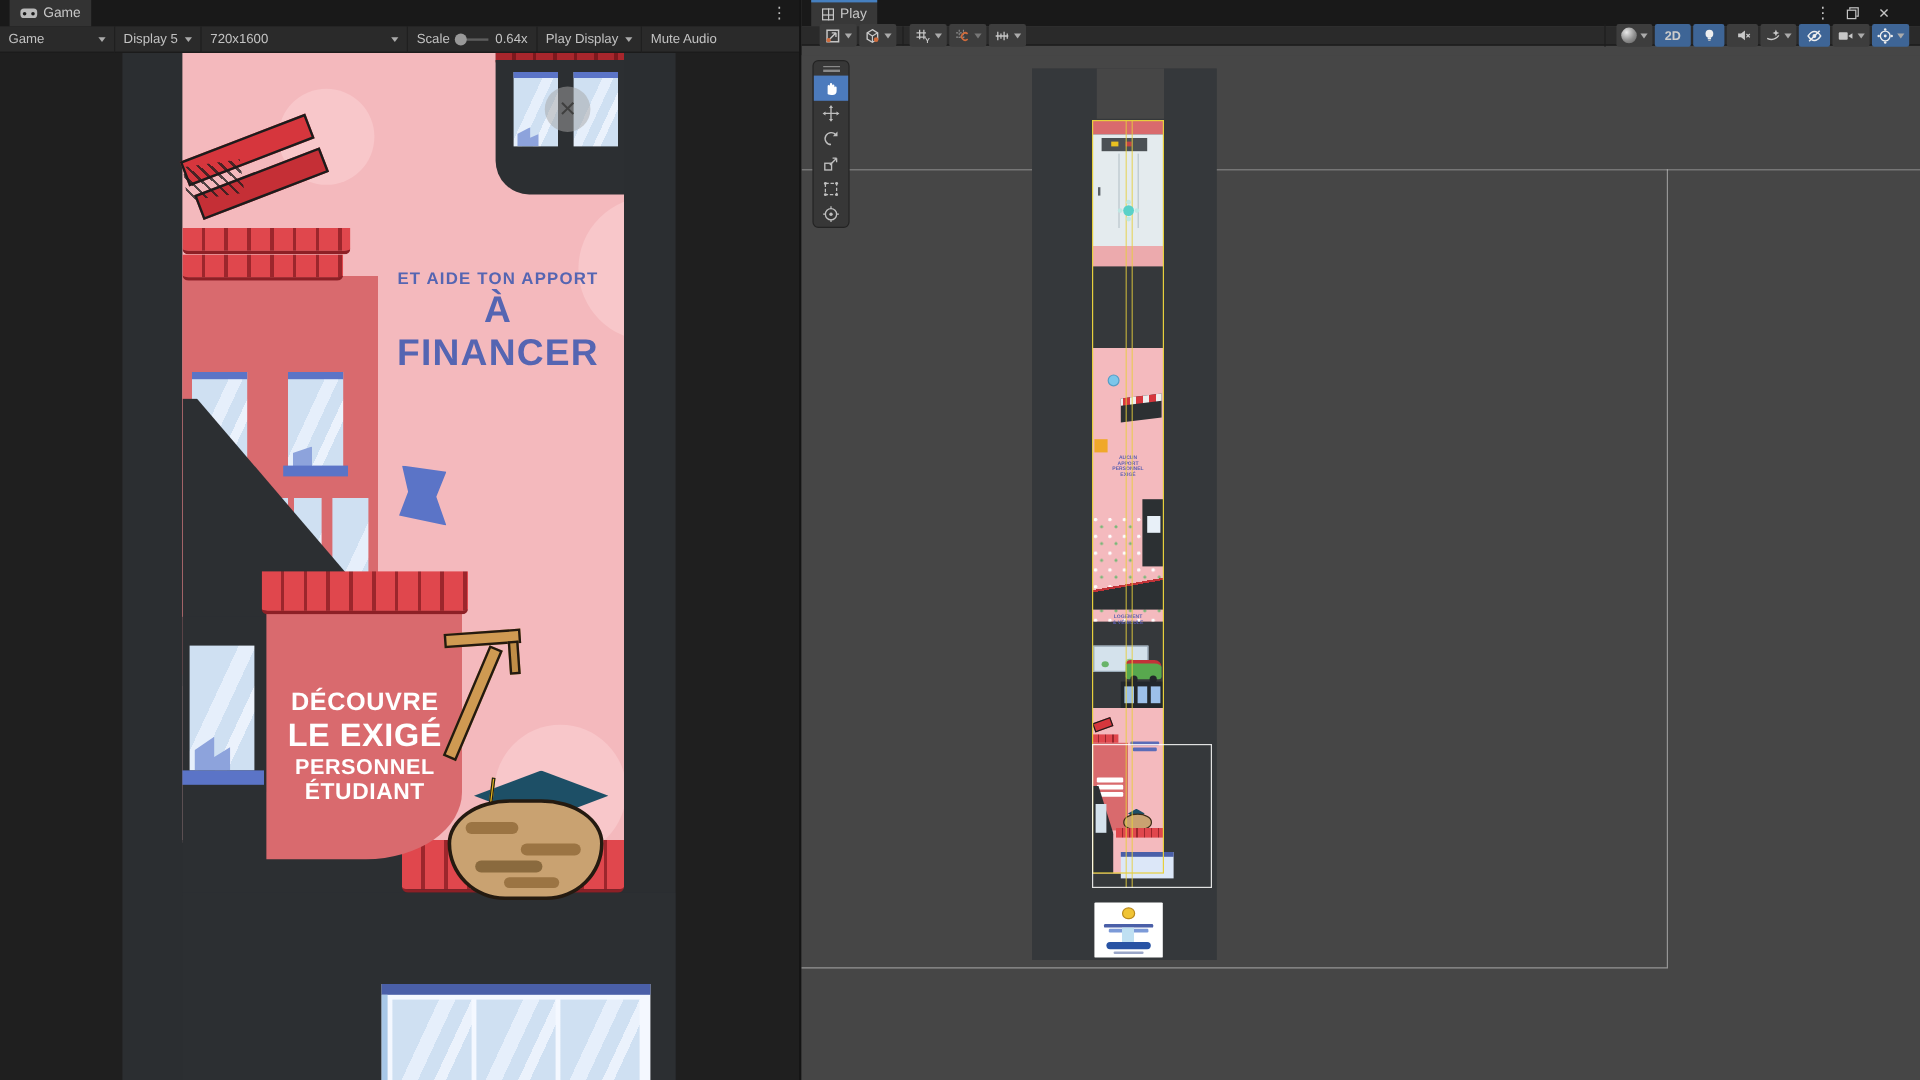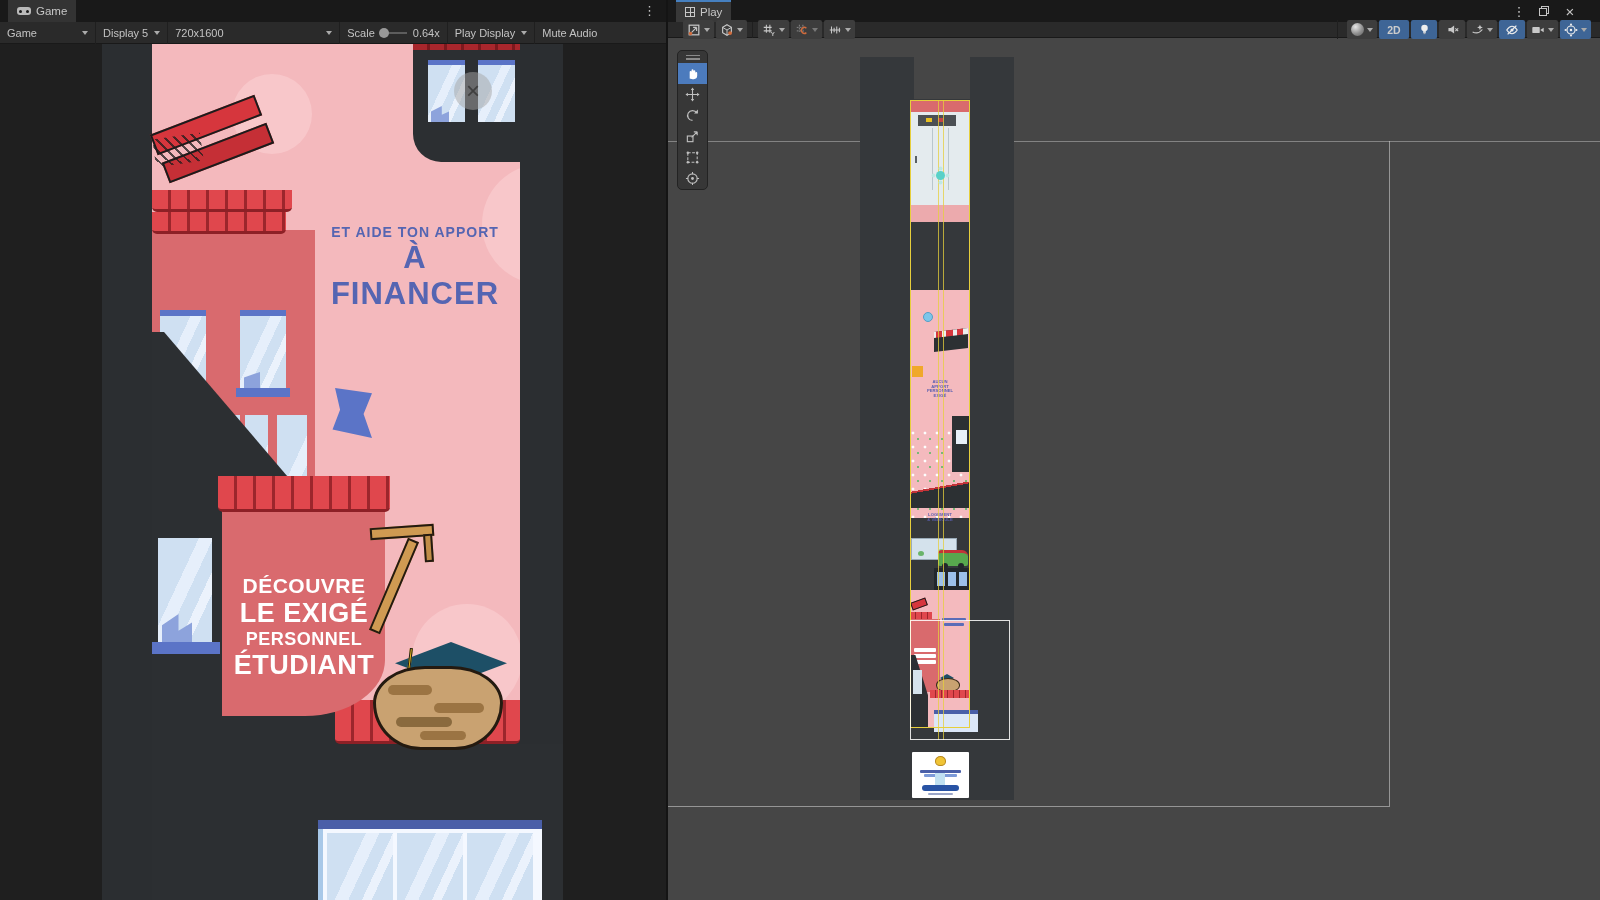--- a/index.html
+++ b/index.html
@@ -193,21 +193,21 @@
         <div class="abs darkart" style="left:50px; top:700px; width:411px; height:156px;"></div>
 
         <div class="abs shingles" style="left:233px; top:656px; width:185px; height:44px;"></div>
 
         <div class="abs" style="left:120px; top:436px; width:163px; height:236px; background:#d96a6e; border-bottom-right-radius:80px 56px;"></div>
         <div class="abs shingles" style="left:116px; top:432px; width:172px; height:36px;"></div>
         <div class="abs" style="left:122px; top:486px; width:160px;margin-top:44px;">
           <div class="gametext-white" style="font-size:21px;">DÉCOUVRE</div>
           <div class="gametext-white" style="font-size:27px;">LE EXIGÉ</div>
           <div class="gametext-white" style="font-size:18px;">PERSONNEL</div>
-          <div class="gametext-white" style="font-size:27px;">ÉTUDIANT</div>
+          <div class="gametext-white" style="font-size:19px;">ÉTUDIANT</div>
         </div>
 
         <div class="abs" style="left:268px; top:482px; width:64px; height:12px; background:#cf9a52; border:2px solid #241a10; transform:rotate(-4deg);"></div>
         <div class="abs" style="left:286px; top:492px; width:12px; height:100px; background:#cf9a52; border:2px solid #241a10; transform:rotate(23deg);"></div>
         <div class="abs" style="left:322px; top:490px; width:9px; height:28px; background:#c08d47; border:2px solid #241a10; transform:rotate(-4deg);"></div>
 
         <div class="abs" style="left:304px; top:612px; width:54px; height:40px; background:#f5c81f; border:3px solid #1f1f1f; border-radius:45% 45% 40% 40%;"></div>
         <div class="abs" style="left:293px; top:598px; width:112px; height:46px; background:#1d4f66; clip-path:polygon(50% 0,100% 46%,50% 92%,0 46%); filter:drop-shadow(0 1px 0 #000);"></div>
         <div class="abs" style="left:306px; top:604px; width:3px; height:32px; background:#e8b818; border:1px solid #1f1f1f; transform:rotate(7deg);"></div>
         <div class="abs" style="left:300px; top:632px; width:10px; height:14px; background:#f5c81f; border:2px solid #1f1f1f; border-radius:40% 40% 50% 50%;"></div>

